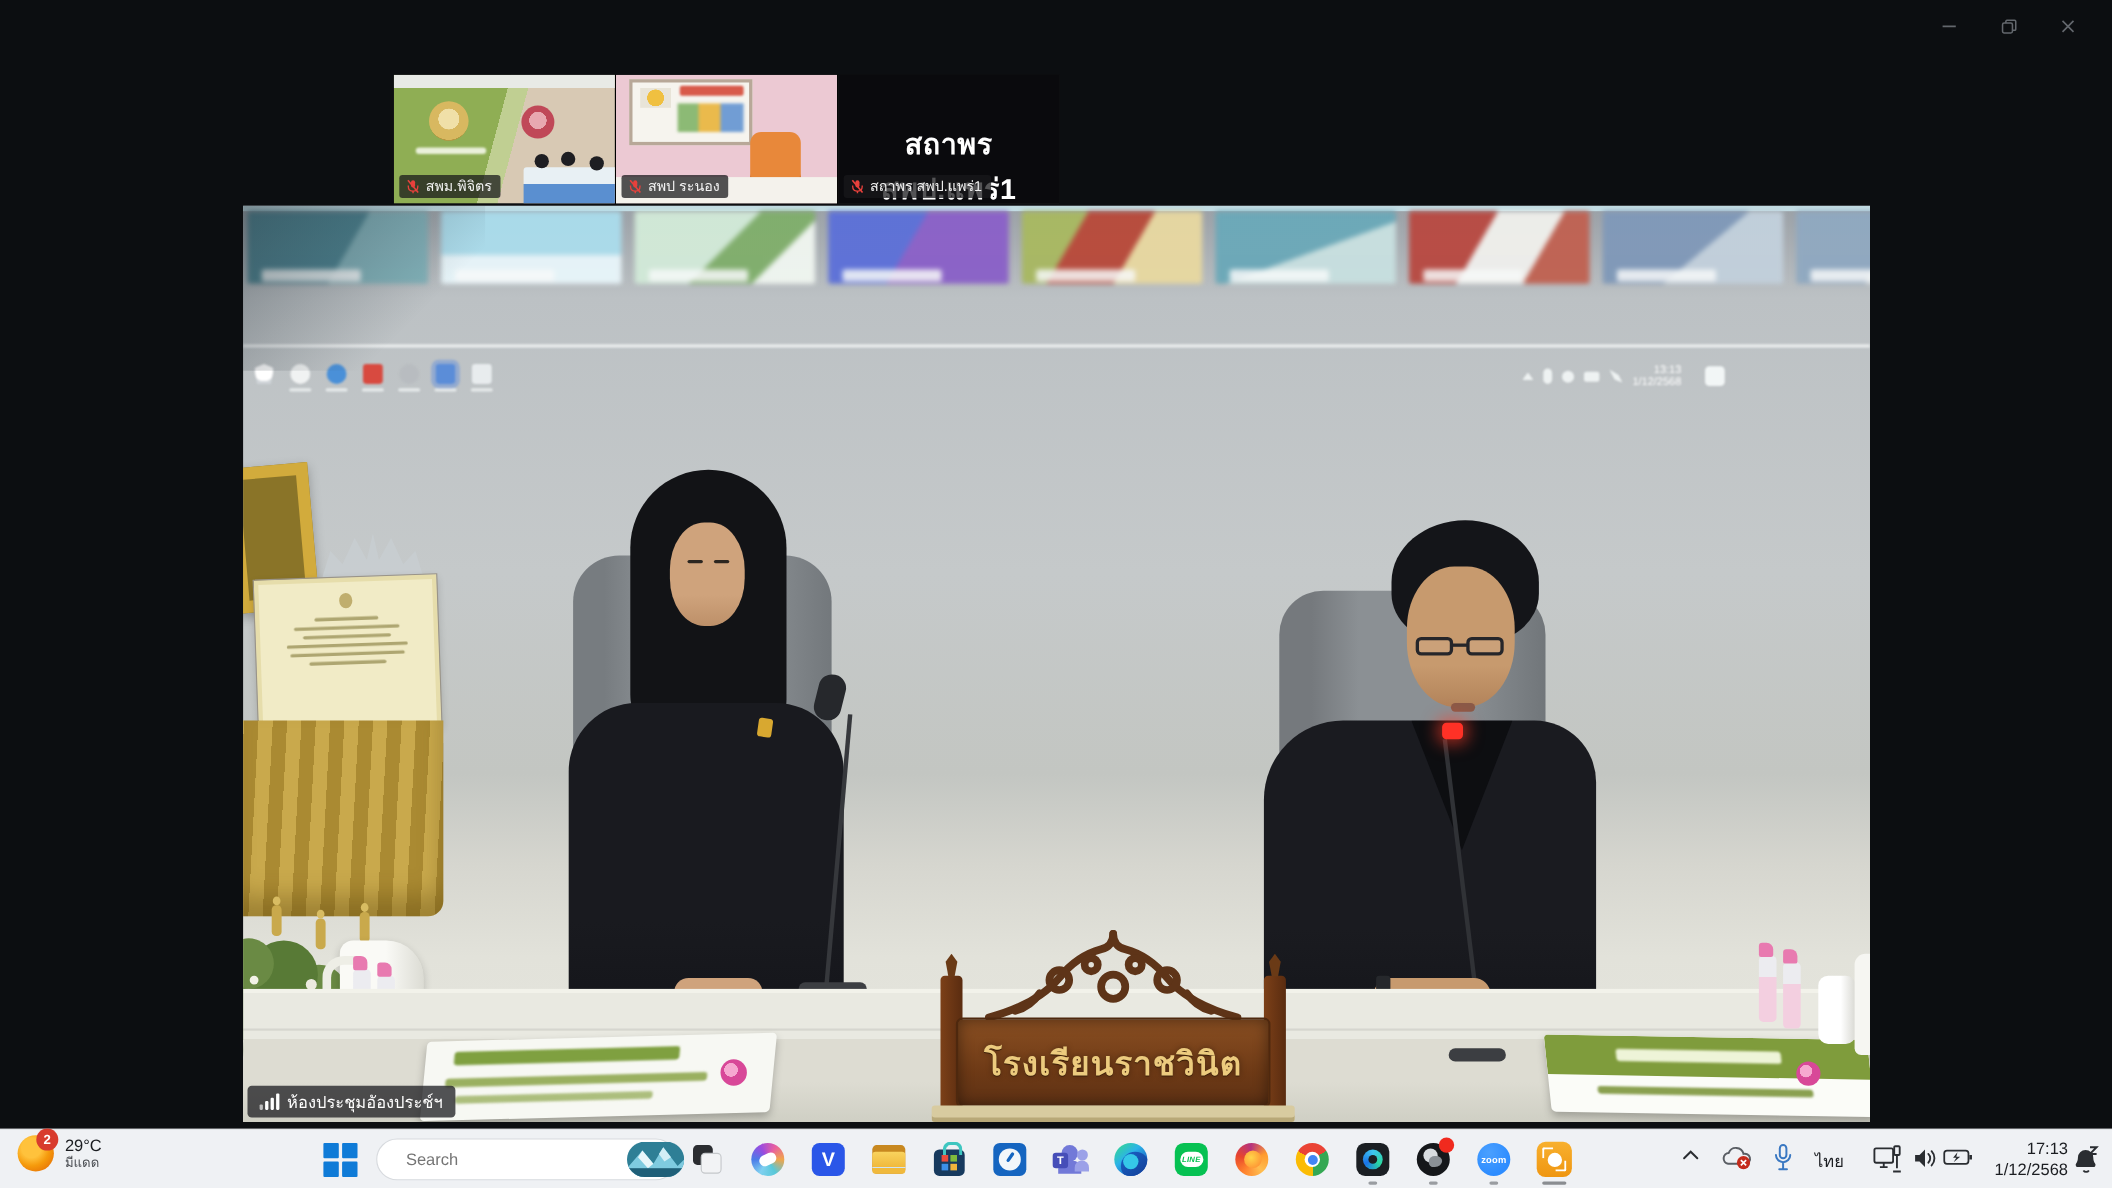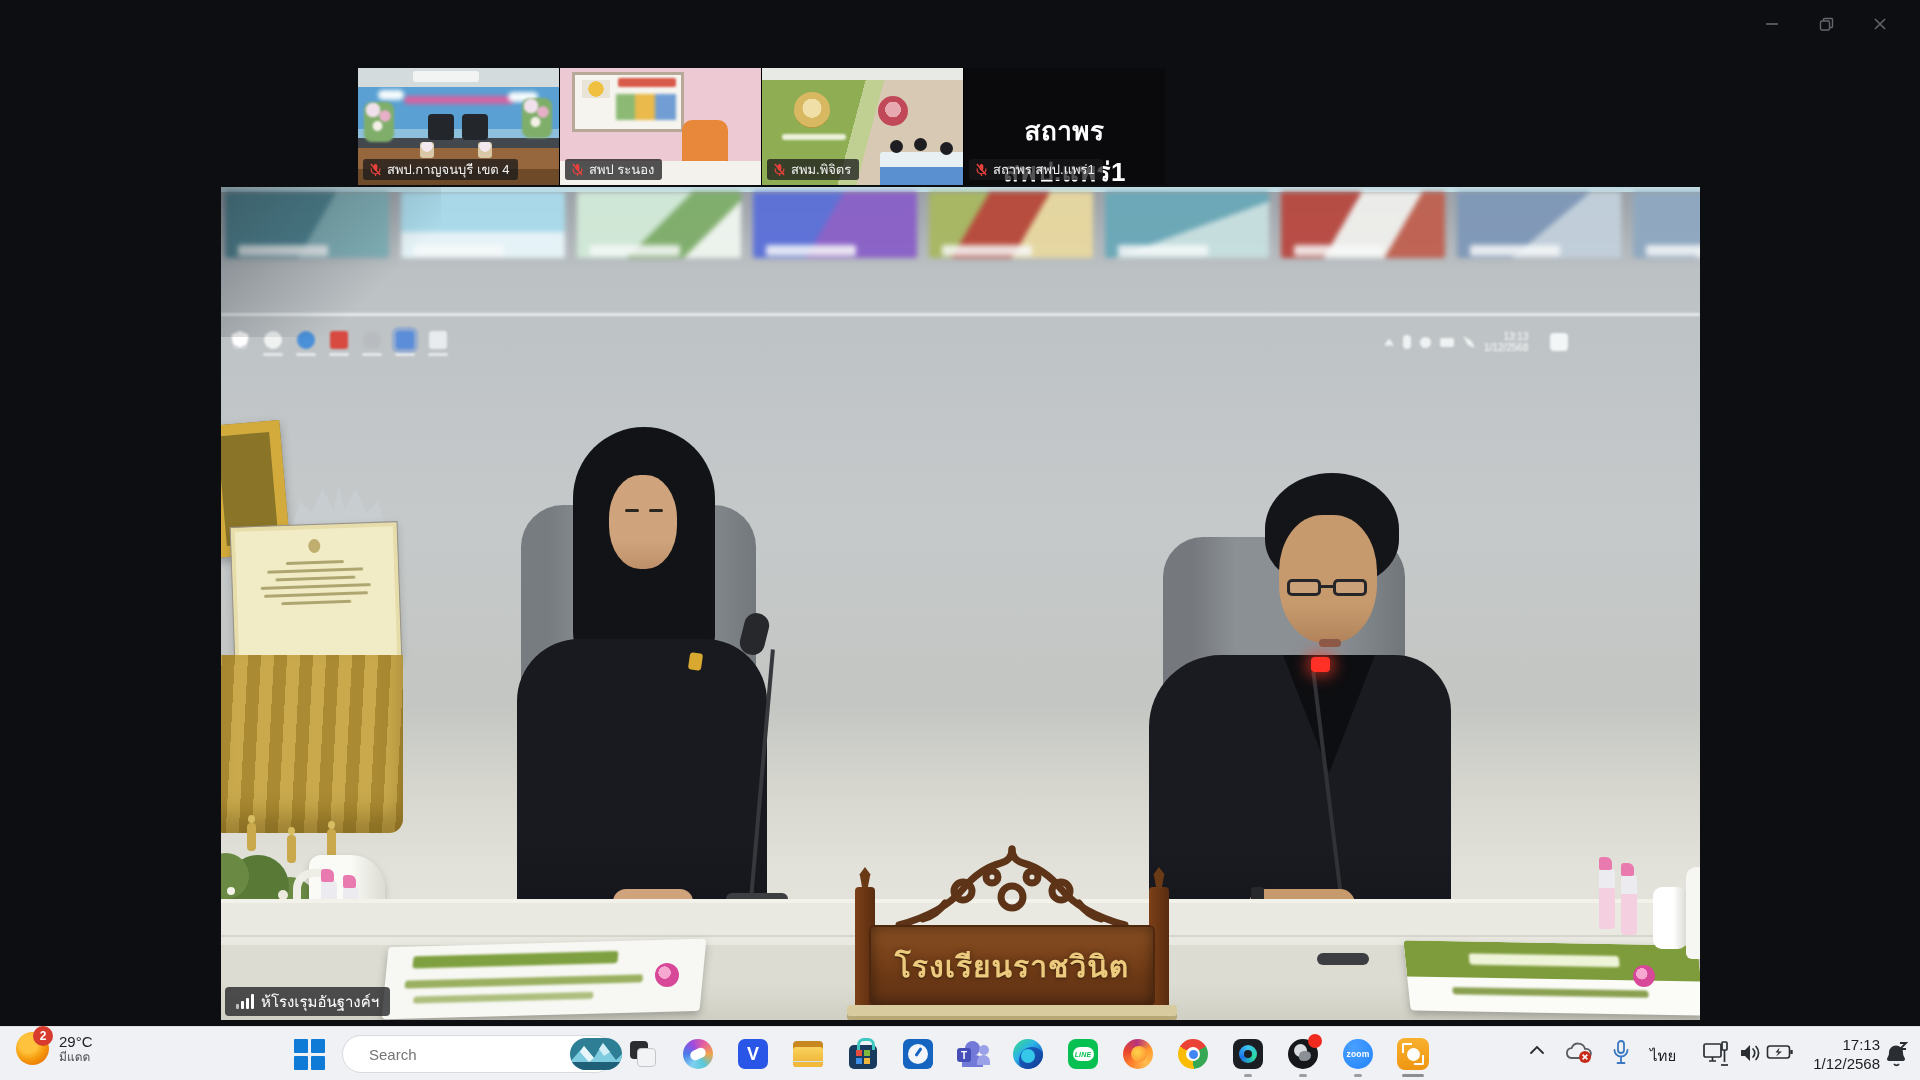--- a/index.html
+++ b/index.html
@@ -259,66 +259,21 @@
   </div>
   <div class="winbtn">
     <svg width="14" height="14" viewBox="0 0 14 14">
         <path d="M2 2l10 10M12 2L2 12" stroke="#63676d" stroke-width="1.5"></path>
       </svg>
   </div>
 </div>
 
 <div class="strip">
 
-  <div class="tile">
-    <div class="sc s1">
-      <div class="abs ac"></div>
-        <div class="abs txt"></div>
-        <div class="abs cl1"></div>
-        <div class="abs cl2"></div>
-      <div class="abs fl" style="left:6px;top:34px;"></div>
-        <div class="abs fl" style="left:164px;top:30px;"></div>
-      <div class="abs chair" style="left:70px;top:46px;"></div>
-        <div class="abs chair" style="left:104px;top:46px;"></div>
-      <div class="abs vase" style="left:62px;top:74px;"></div>
-        <div class="abs vase" style="left:120px;top:74px;"></div>
-    </div>
-    <div class="plabel">
-      <svg class="micico" viewBox="0 0 14 14">
-          <g fill="#e8413c">
-            <rect x="5" y="1" width="4" height="7" rx="2"></rect>
-            <path d="M3 6v1a4 4 0 0 0 8 0V6h1.3v1a5.3 5.3 0 0 1-4.6 5.2V14H6.3v-1.8A5.3 5.3 0 0 1 1.7 7V6z"></path>
-          </g>
-          <path d="M2 1l10 12" stroke="#e8413c" stroke-width="1.6"></path>
-        </svg>
-      <span>สพป.กาญจนบุรี เขต 4</span>
-    </div>
-  </div>
-
-
-  <div class="tile">
-    <div class="sc s4">
-      <div class="abs board"></div>
-        <div class="abs b1"></div>
-        <div class="abs b2"></div>
-        <div class="abs b3"></div>
-      <div class="abs chair"></div>
-        <div class="abs desk"></div>
-    </div>
-    <div class="plabel">
-      <svg class="micico" viewBox="0 0 14 14">
-          <g fill="#e8413c">
-            <rect x="5" y="1" width="4" height="7" rx="2"></rect>
-            <path d="M3 6v1a4 4 0 0 0 8 0V6h1.3v1a5.3 5.3 0 0 1-4.6 5.2V14H6.3v-1.8A5.3 5.3 0 0 1 1.7 7V6z"></path>
-          </g>
-          <path d="M2 1l10 12" stroke="#e8413c" stroke-width="1.6"></path>
-        </svg>
-      <span>สพป ระนอง</span>
-    </div>
-  </div>
+
 
   <div class="tile">
     <div class="sc s3">
       <div class="abs ceil"></div>
         <div class="abs em1"></div>
         <div class="abs em2"></div>
         <div class="abs t1"></div>
       <div class="abs tbl"></div>
       <div class="abs hd" style="left:128px;top:72px;"></div>
         <div class="abs hd" style="left:152px;top:70px;"></div>
@@ -326,20 +281,41 @@
     </div>
     <div class="plabel">
       <svg class="micico" viewBox="0 0 14 14">
           <g fill="#e8413c">
             <rect x="5" y="1" width="4" height="7" rx="2"></rect>
             <path d="M3 6v1a4 4 0 0 0 8 0V6h1.3v1a5.3 5.3 0 0 1-4.6 5.2V14H6.3v-1.8A5.3 5.3 0 0 1 1.7 7V6z"></path>
           </g>
           <path d="M2 1l10 12" stroke="#e8413c" stroke-width="1.6"></path>
         </svg>
       <span>สพม.พิจิตร</span>
+    </div>
+  </div>
+
+  <div class="tile">
+    <div class="sc s4">
+      <div class="abs board"></div>
+        <div class="abs b1"></div>
+        <div class="abs b2"></div>
+        <div class="abs b3"></div>
+      <div class="abs chair"></div>
+        <div class="abs desk"></div>
+    </div>
+    <div class="plabel">
+      <svg class="micico" viewBox="0 0 14 14">
+          <g fill="#e8413c">
+            <rect x="5" y="1" width="4" height="7" rx="2"></rect>
+            <path d="M3 6v1a4 4 0 0 0 8 0V6h1.3v1a5.3 5.3 0 0 1-4.6 5.2V14H6.3v-1.8A5.3 5.3 0 0 1 1.7 7V6z"></path>
+          </g>
+          <path d="M2 1l10 12" stroke="#e8413c" stroke-width="1.6"></path>
+        </svg>
+      <span>สพป ระนอง</span>
     </div>
   </div>
 
   <div class="tile">
     <div class="sc s5">
       <div class="bigname">สถาพร สพป.แพร่1</div>
     </div>
     <div class="plabel">
       <svg class="micico" viewBox="0 0 14 14">
           <g fill="#e8413c">
@@ -477,21 +453,21 @@
   <div class="abs tissue"></div>
   <div class="abs kettle2"></div>
 
   <div class="abs room-pill">
     <span class="bars">
         <span class="b1"></span>
         <span class="b2"></span>
         <span class="b3"></span>
         <span class="b4"></span>
       </span>
-    <span>ห้โรงเรุมอันฐางค์ฯ</span>
+    <span>ห้องประชุมอัองประช์ฯ</span>
   </div>
 </div>
 
 <div class="taskbar">
 
   <div class="weather">
     <div class="sun">
       <div class="wbadge">2</div>
     </div>
     <div>

